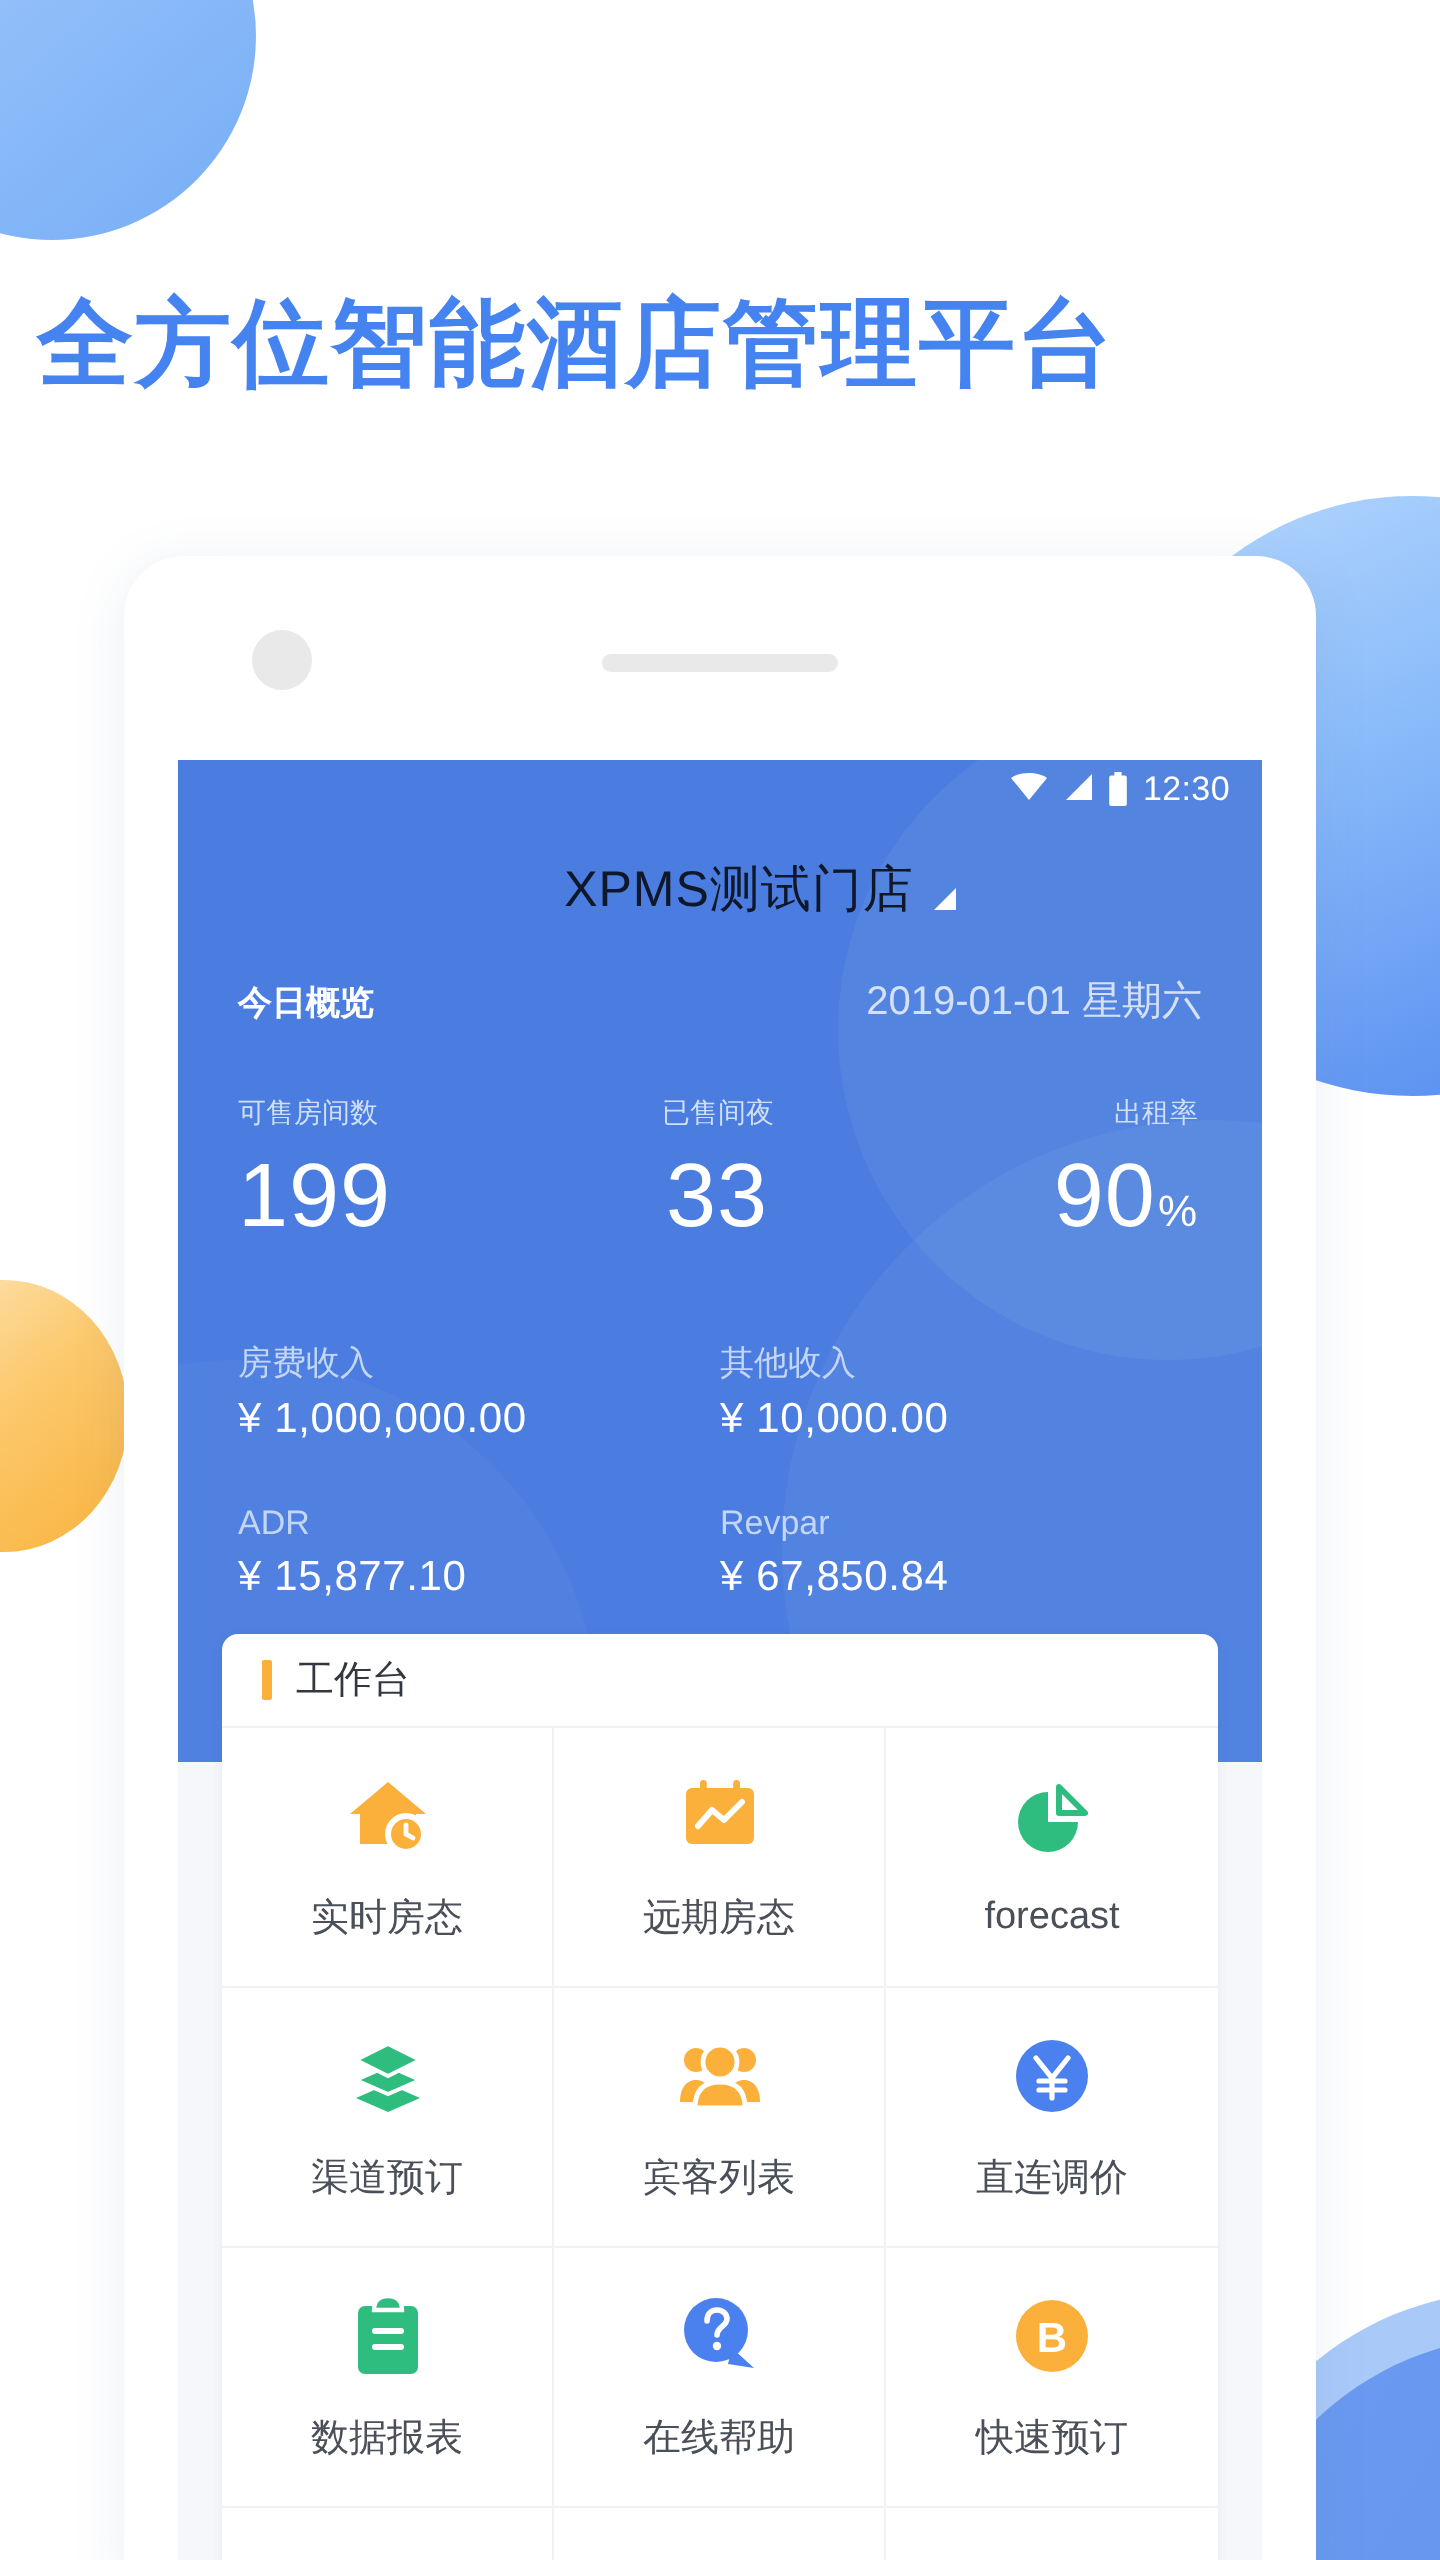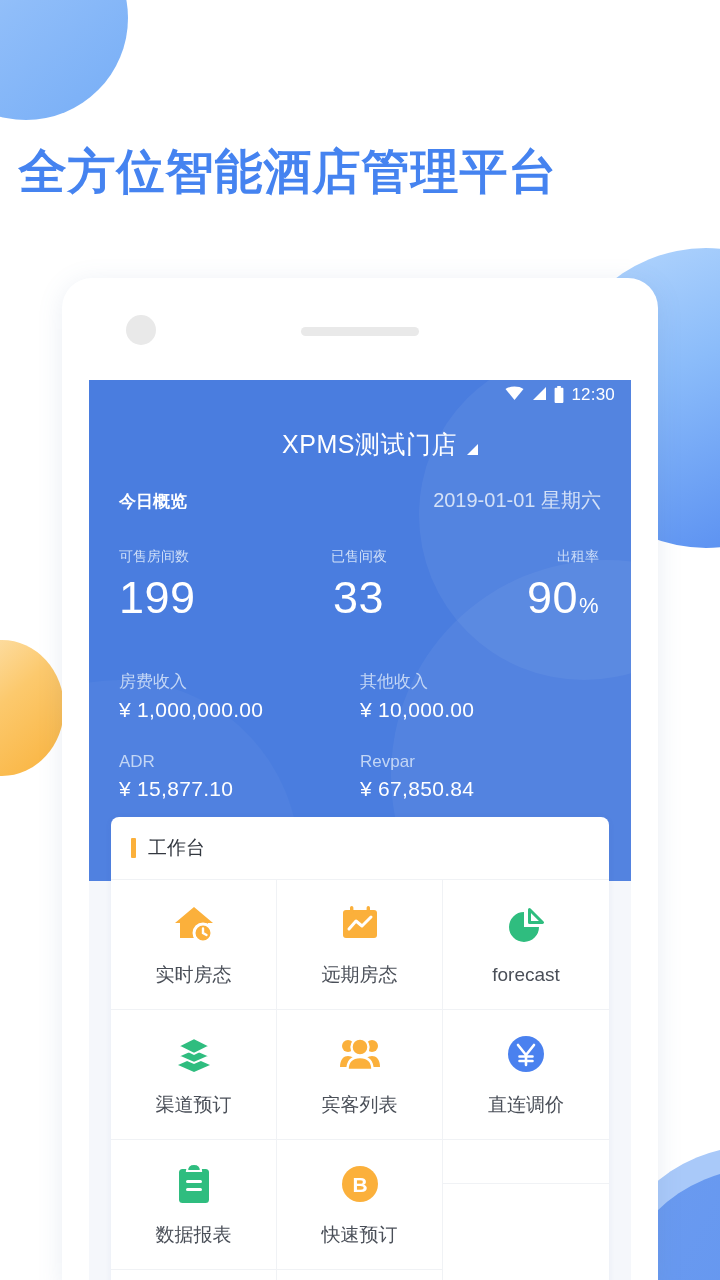--- a/index.html
+++ b/index.html
@@ -111,21 +111,21 @@
   }
   .sb-icon { display:block; }
   #status-time { font-size:17px; color:#fff; letter-spacing:0.2px; }
 
   
   #app-title-row {
     position:relative; z-index:3;
     display:flex; align-items:center; justify-content:center;
     gap:10px; margin-top:14px;
   }
-  #app-title { color:#ffffff; font-size:25px; letter-spacing:0.5px;margin-left:40px; }
+  #app-title { color:#0f172a; font-size:25px; letter-spacing:0.5px;margin-left:40px; }
   #store-dropdown-icon { width:0;height:0; border-left:11px solid transparent; border-bottom:11px solid #ffffff; margin-top:9px; }
 
   
   #overview-row {
     position:relative; z-index:3;
     display:flex; align-items:baseline; justify-content:space-between;
     padding:0 30px; margin-top:26px;
   }
   #overview-label { color:#ffffff; font-size:17px; font-weight:bold; }
   #overview-date { color:#d4e1f7; font-size:20px; }
@@ -161,21 +161,21 @@
     position:absolute; left:22px; top:437px;
     width:498px;
     background:#ffffff;
     border-radius:8px 8px 0 0;
     box-shadow:0 1px 6px rgba(60,90,140,0.07);
     z-index:5;
     overflow:hidden;
   }
   #workbench-header {
     display:flex; align-items:center; gap:12px;
-    height:63px; padding-left:20px;
+    height:47px; padding-left:20px;
     border-bottom:1px solid #f0f2f5;
   }
   #workbench-accent { width:5px; height:20px; background:#fbb03b; border-radius:1px; }
   #workbench-title { font-size:19px; color:#333840; }
 
   #workbench-grid {
     display:grid; grid-template-columns:repeat(3,1fr);
   }
   .wb-cell {
     height:130px;
@@ -354,20 +354,31 @@
             <svg width="36" height="42" viewBox="0 0 36 42">
               <rect x="3" y="6" width="30" height="34" rx="3.5" fill="#2fbd7f"></rect>
               <path d="M11 8 C11 3 14 1 18 1 C22 1 25 3 25 8 Z" fill="#2fbd7f" stroke="#ffffff" stroke-width="2.2"></path>
               <rect x="10" y="17" width="16" height="3" rx="1.5" fill="#ffffff"></rect>
               <rect x="10" y="25" width="16" height="3" rx="1.5" fill="#ffffff"></rect>
             </svg>
           </span>
           <span class="wb-label">数据报表</span>
         </div>
 
+        <div class="wb-cell">
+          <span class="wb-icon">
+            <svg width="42" height="40" viewBox="0 0 42 40">
+              <circle cx="19" cy="17" r="16" fill="#4a81ef"></circle>
+              <path d="M27 26 L38 36 L25 34 Z" fill="#4a81ef"></path>
+              <path d="M14.5 12.5 C14.5 8.5 17 7 19.5 7 C22.5 7 24.5 9 24.5 11.5 C24.5 15 19.5 15.5 19.5 19.5" stroke="#ffffff" stroke-width="2.8" fill="none" stroke-linecap="round"></path>
+              <circle cx="19.5" cy="25" r="2.1" fill="#ffffff"></circle>
+            </svg>
+          </span>
+          <span class="wb-label">在线帮助</span>
+        </div>
 
         <div class="wb-cell">
           <span class="wb-icon">
             <svg width="40" height="40" viewBox="0 0 40 40">
               <circle cx="20" cy="20" r="18" fill="#fbb03b"></circle>
               <text x="20" y="28" text-anchor="middle" font-family="Liberation Sans, sans-serif" font-size="21" font-weight="bold" fill="#ffffff">B</text>
             </svg>
           </span>
           <span class="wb-label">快速预订</span>
         </div>

